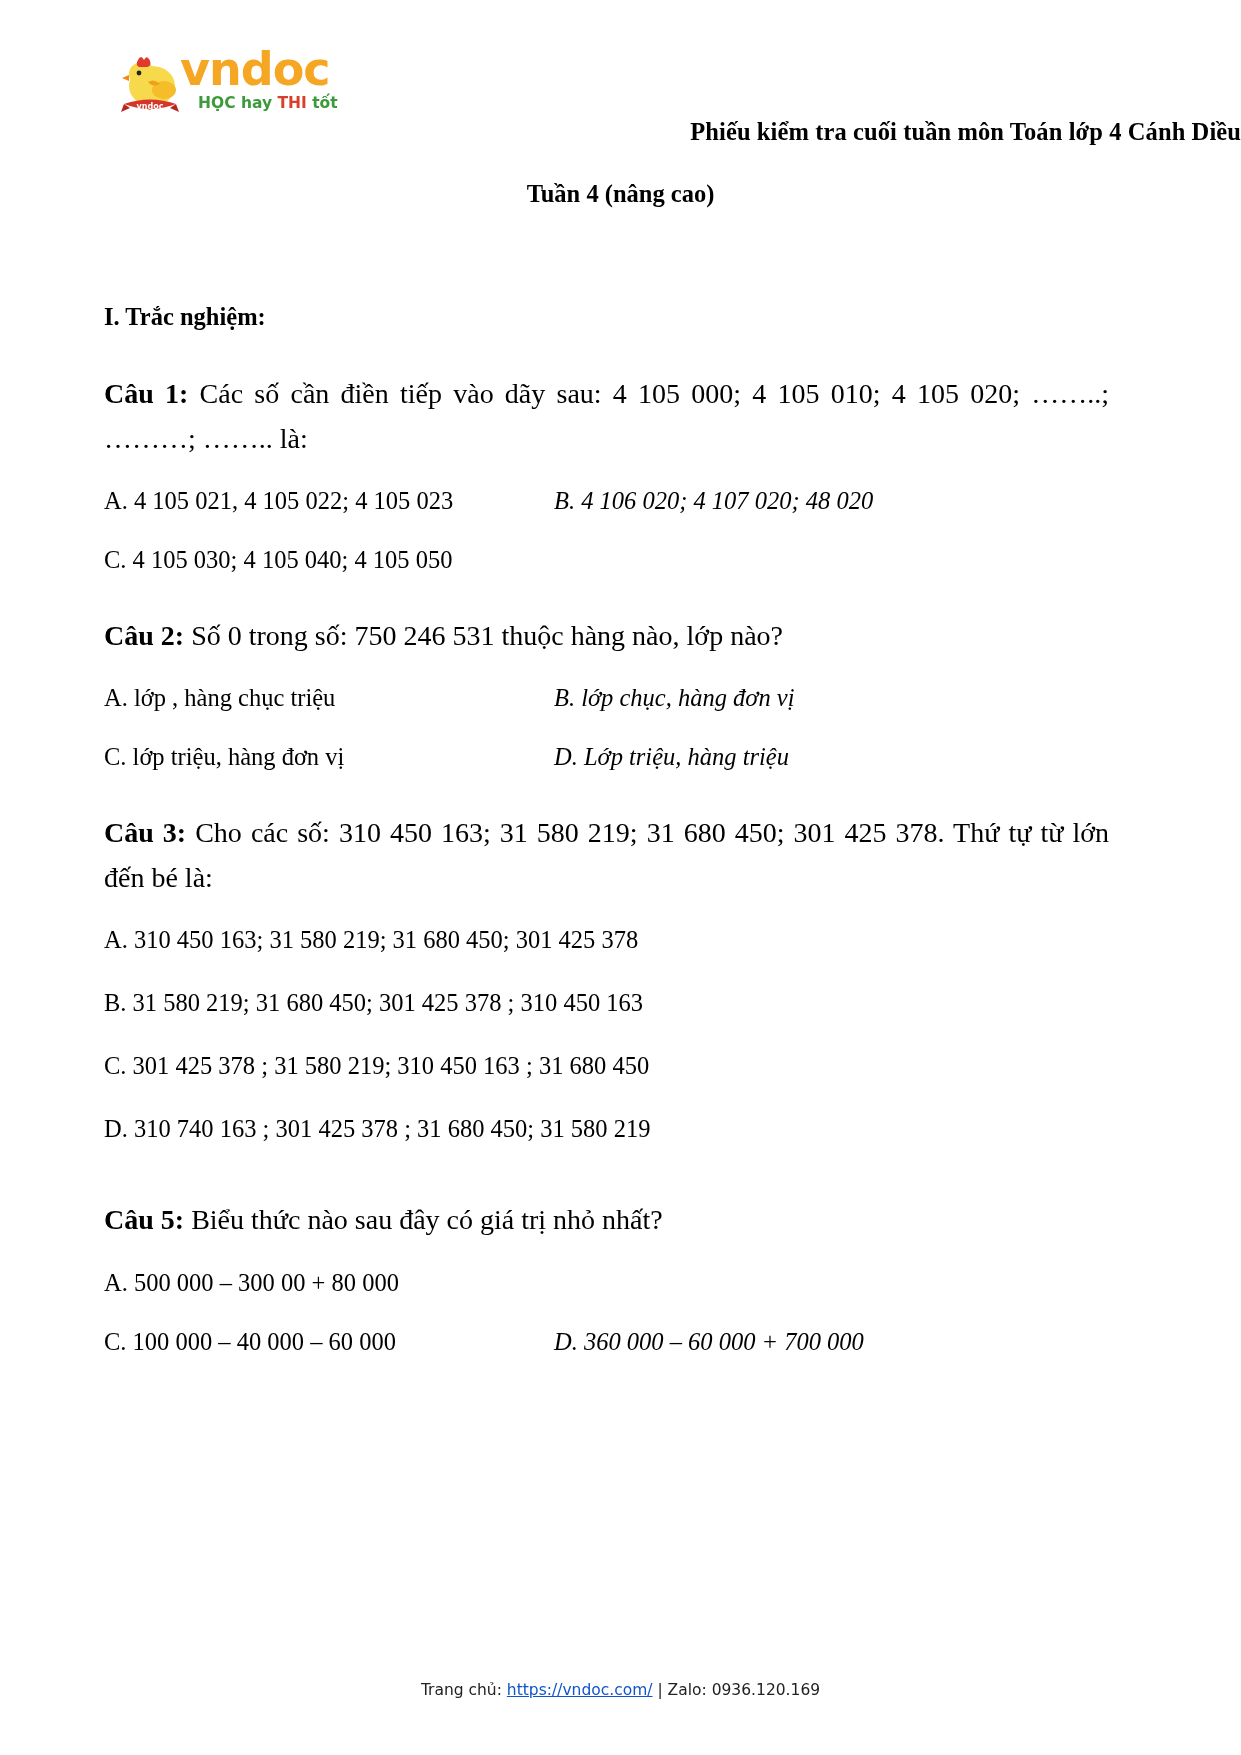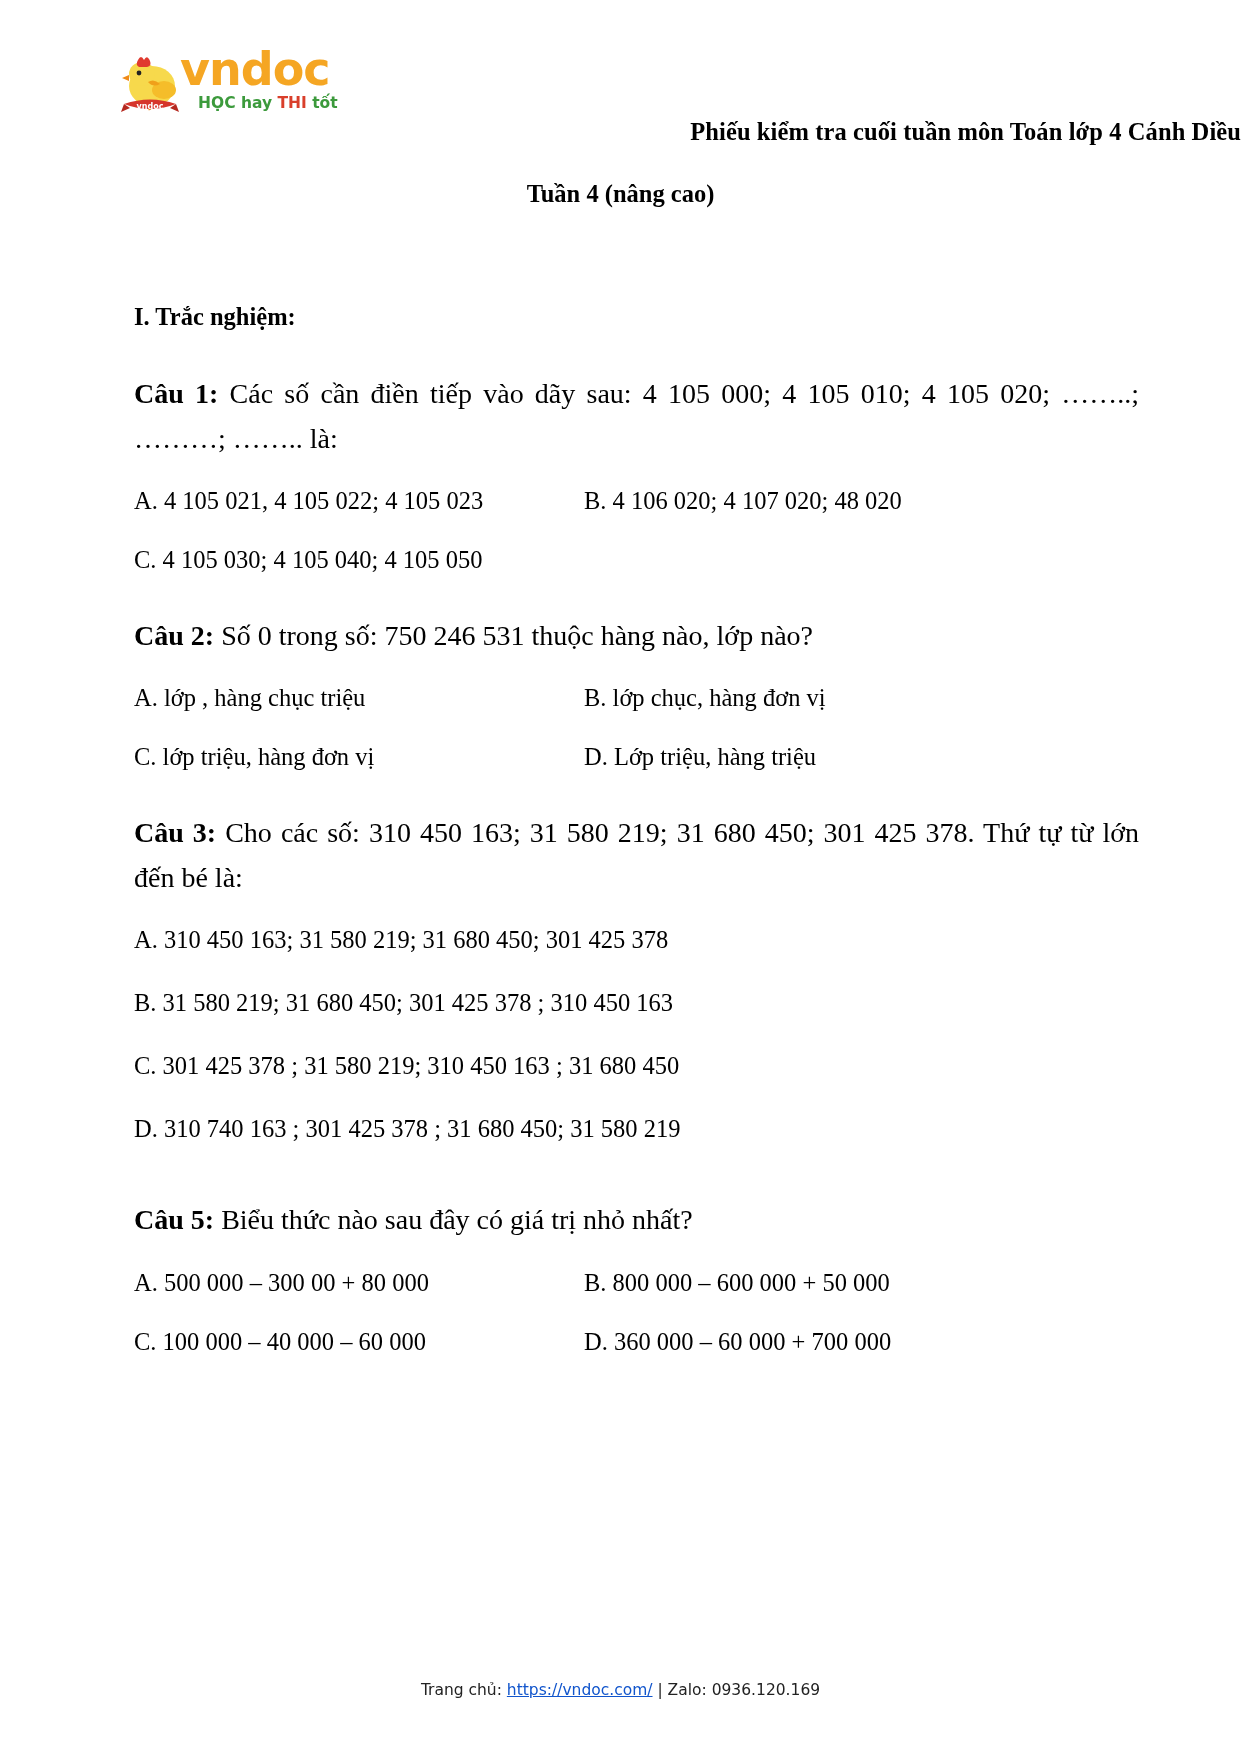--- a/index.html
+++ b/index.html
@@ -84,21 +84,21 @@
     top: 180px;
     width: 100%;
     text-align: center;
     font-size: 24.5px;
     font-weight: 700;
   }
 
   
   .content {
     position: absolute;
-    left: 134px;
+    left: 104px;
     top: 302px;
     width: 1005px;
   }
   .section-heading {
     font-size: 24.5px;
     font-weight: 700;
     margin: 0 0 38px 0;
     line-height: 1.25;
   }
   .q-block {
@@ -116,21 +116,21 @@
   }
   .opts-2col {
     display: flex;
     margin: 0 0 22px 0;
   }
   .opts-2col .opt {
     font-size: 24.5px;
     line-height: 1.5;
   }
   .opts-2col .opt.col-a { width: 450px; flex: 0 0 450px; }
-  .opts-2col .opt.col-b { flex: 1 1 auto; }
+  .opts-2col .opt.col-b { flex: 1 1 auto; font-style: italic; }
 
   .opts-1col .opt {
     font-size: 24.5px;
     line-height: 1.5;
     margin: 0 0 26px 0;
   }
   .opts-4col {
     display: flex;
     margin: 0 0 22px 0;
   }
@@ -238,21 +238,20 @@
 
     <div class="spacer-sm"></div>
 
 
     <div class="spacer-sm"></div>
 
     <div class="q-block">
       <p class="q-text"><span class="q-label">Câu 5:</span><span> Biểu thức nào sau đây có giá trị nhỏ nhất?</span></p>
       <div class="opts-2col">
         <div class="opt col-a">A. 500 000 – 300 00 + 80 000</div>
-        <div class="opt col-b">B. 800 000 – 600 000 + 50 000</div>
       </div>
       <div class="opts-2col">
         <div class="opt col-a">C. 100 000 – 40 000 – 60 000</div>
         <div class="opt col-b">D. 360 000 – 60 000 + 700 000</div>
       </div>
     </div>
 
   </div>
 
   <div class="footer">

